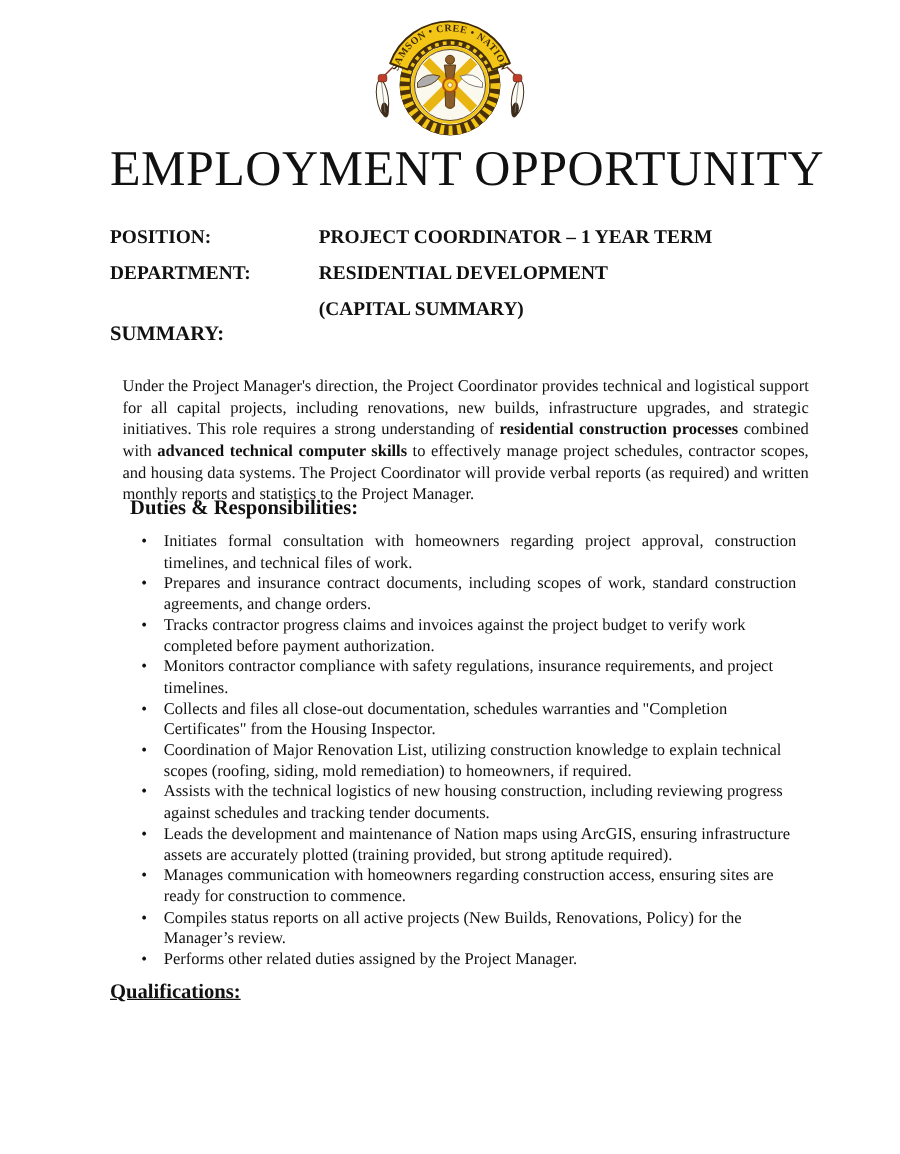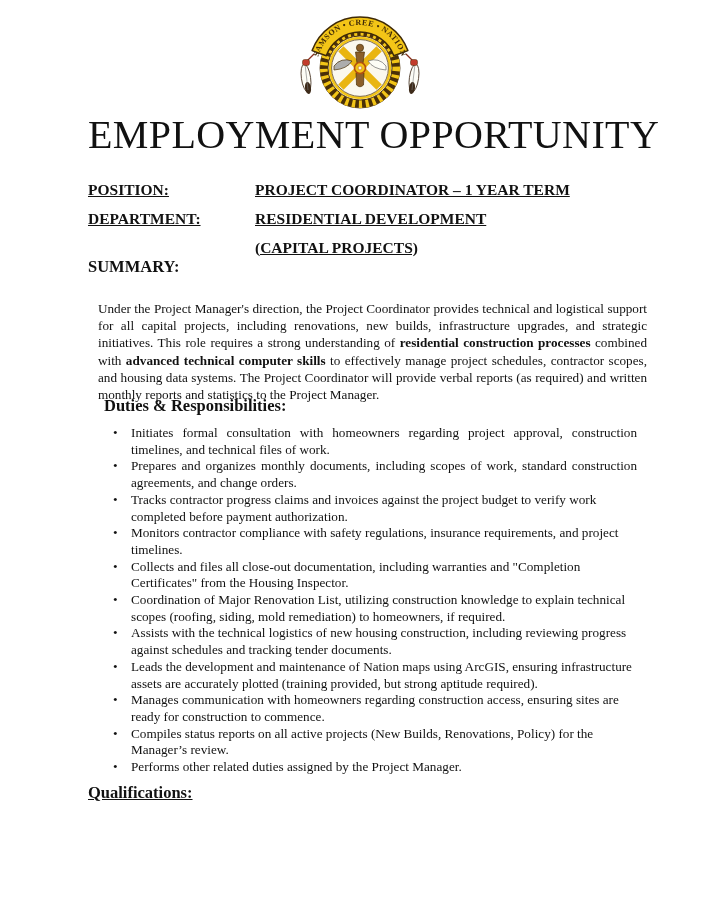--- a/index.html
+++ b/index.html
@@ -16,21 +16,21 @@
   }
   .doc-title{
     position:absolute;top:111px;left:88px;width:549px;
     margin:0;text-align:center;
     font-size:40px;font-weight:normal;letter-spacing:.4px;
     white-space:nowrap;
   }
   .meta{
     position:absolute;top:176px;left:88px;width:549px;
     display:grid;grid-template-columns:167px 1fr;
-    font-size:15.5px;font-weight:bold;line-height:28.8px;text-decoration:underline;
+    font-size:15.5px;font-weight:bold;line-height:28.8px;
   }
   .h2{
     position:absolute;left:88px;margin:0;
     font-size:16.5px;font-weight:bold;
   }
   #summary-heading{top:257px;font-family:Liberation Serif, serif;}
   #duties-heading{top:396px;margin-left:16px;}
   #qualifications-heading{top:783px;text-decoration:underline;}
   .summary-p{
     position:absolute;top:288px;left:86px;width:549px;margin:12px;
@@ -102,33 +102,33 @@
   </div>
 
   <h1 class="doc-title">EMPLOYMENT OPPORTUNITY</h1>
 
   <div class="meta">
     <div>POSITION:</div>
     <div>PROJECT COORDINATOR – 1 YEAR TERM</div>
     <div>DEPARTMENT:</div>
     <div>RESIDENTIAL DEVELOPMENT</div>
     <div></div>
-    <div>(CAPITAL PROJECTS)</div>
+    <div>(CAPITAL SUMMARY)</div>
   </div>
 
   <h2 class="h2" id="summary-heading">SUMMARY:</h2>
   <p class="summary-p">Under the Project Manager's direction, the Project Coordinator provides technical and logistical support for all capital projects, including renovations, new builds, infrastructure upgrades, and strategic initiatives. This role requires a strong understanding of <b>residential construction processes</b> combined with <b>advanced technical computer skills</b> to effectively manage project schedules, contractor scopes, and housing data systems. The Project Coordinator will provide verbal reports (as required) and written monthly reports and statistics to the Project Manager.</p>
 
   <h2 class="h2" id="duties-heading">Duties &amp; Responsibilities:</h2>
   <ul class="duties">
       <li>Initiates formal consultation with homeowners regarding project approval, construction timelines, and technical files of work.</li>
-      <li>Prepares and organizes monthly documents, including scopes of work, standard construction agreements, and change orders.</li>
+      <li>Prepares and insurance contract documents, including scopes of work, standard construction agreements, and change orders.</li>
       <li>Tracks contractor progress claims and invoices against the project budget to verify work completed before payment authorization.</li>
       <li>Monitors contractor compliance with safety regulations, insurance requirements, and project timelines.</li>
-      <li>Collects and files all close-out documentation, including warranties and "Completion Certificates" from the Housing Inspector.</li>
+      <li>Collects and files all close-out documentation, schedules warranties and "Completion Certificates" from the Housing Inspector.</li>
       <li>Coordination of Major Renovation List, utilizing construction knowledge to explain technical scopes (roofing, siding, mold remediation) to homeowners, if required.</li>
       <li>Assists with the technical logistics of new housing construction, including reviewing progress against schedules and tracking tender documents.</li>
       <li>Leads the development and maintenance of Nation maps using ArcGIS, ensuring infrastructure assets are accurately plotted (training provided, but strong aptitude required).</li>
       <li>Manages communication with homeowners regarding construction access, ensuring sites are ready for construction to commence.</li>
       <li>Compiles status reports on all active projects (New Builds, Renovations, Policy) for the Manager’s review.</li>
       <li>Performs other related duties assigned by the Project Manager.</li>
     </ul>
 
   <h2 class="h2" id="qualifications-heading">Qualifications:</h2>
 

